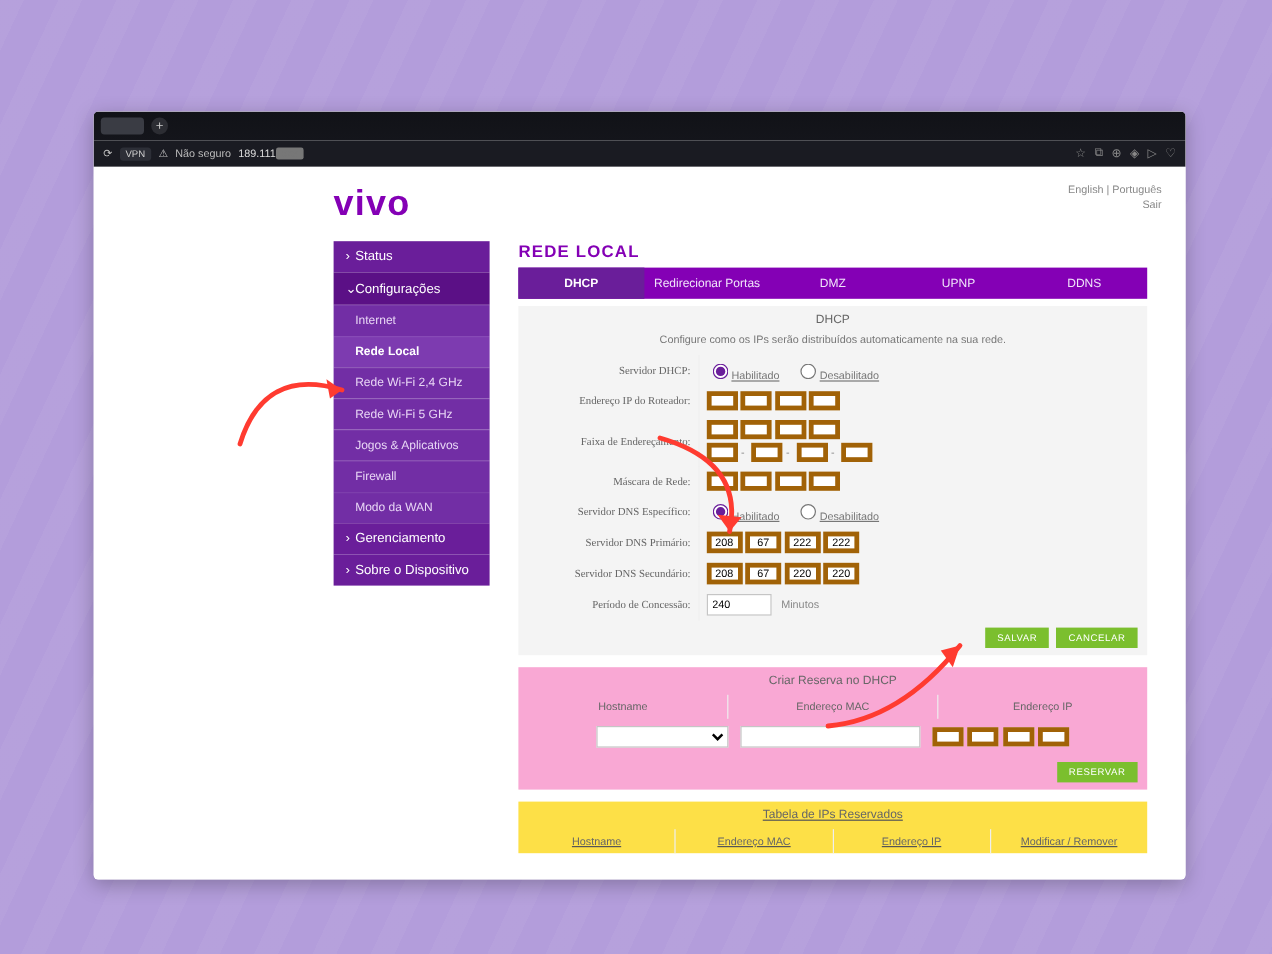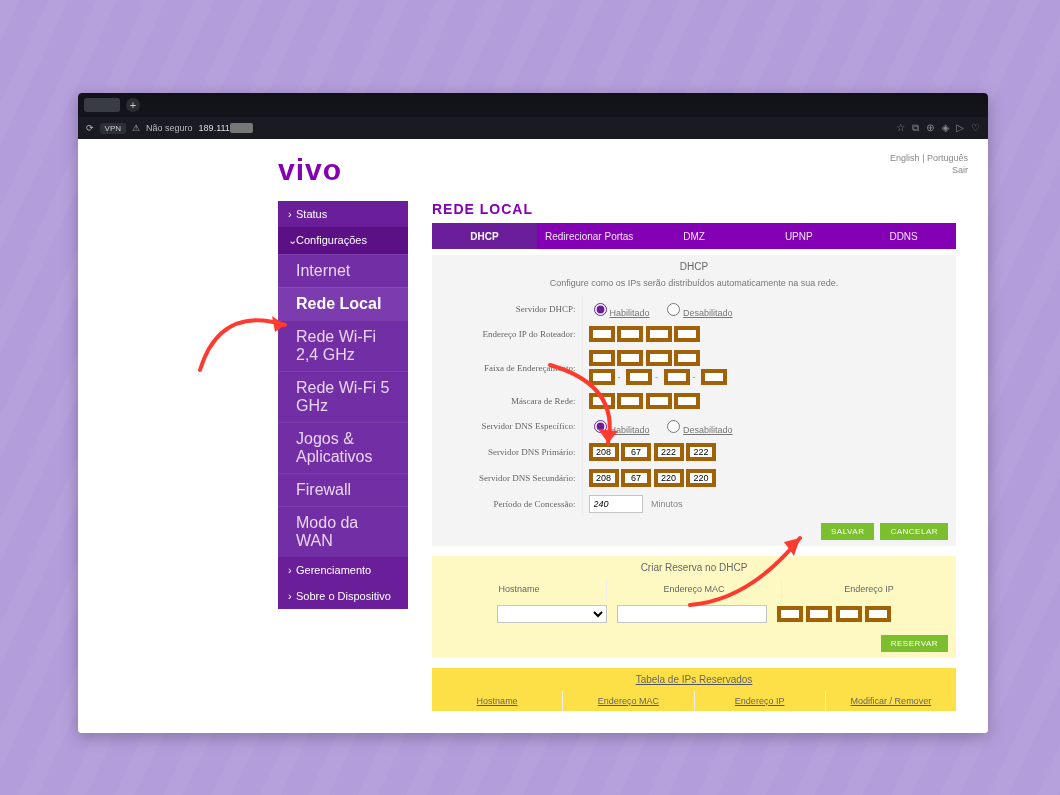--- a/index.html
+++ b/index.html
@@ -68,21 +68,21 @@
 
   .content { display:flex; padding: 6px 32px 0 200px; gap:24px; }
 
   
   .sidebar { width: 130px; background:#fff; }
   .sb-sec {
     background:#6a1e9a; color:#fff; padding:7px 10px; font-size:11px;
   }
   .sb-sec.open { background:#5b1086; }
   .sb-sub {
-    background:#722ea5; color:#e8d6f5; padding:7px 10px 7px 18px; font-size:16px;
+    background:#722ea5; color:#e8d6f5; padding:7px 10px 7px 18px; font-size:10px;
     border-top:1px solid rgba(255,255,255,0.08);
     cursor:pointer;
   }
   .sb-sub.active { background:#7d3bb0; color:#fff; font-weight:bold; }
   .chev { display:inline-block; width:8px; }
 
   
   .main { flex:1; }
   .page-title { color:#8400b5; font-size:14px; font-weight:bold; letter-spacing:1px; margin-bottom:6px; }
   .tabs { display:flex; background:#8400b5; height:26px; }
@@ -97,27 +97,27 @@
   table.form td { padding:4px 6px; vertical-align:middle; }
   table.form td.label { width:150px; text-align:right; color:#666; font-size:9px; border-right:1px solid #eee;font-family:Liberation Serif, serif;}
   .ip-box, .ip-box-sm {
     width:26px; height:16px; border:4px solid #a16207; background:#fff; font-size:9px; text-align:center;
     padding:0;
   }
   .ip-box { width:30px; height:18px; }
   .ip-dash { color:#888; padding:0 3px; }
   .radio { accent-color:#6a1e9a; margin-right:3px; }
   .radio-lbl { color:#777; font-size:9px; margin-right:10px; text-decoration:underline; }
-  .minutes-box { width:54px; height:18px; border:1px solid #c5c5c5; background:#fff; font-size:9px; text-align:left; padding:0 4px;font-style:italic;}
+  .minutes-box { width:54px; height:18px; border:1px solid #c5c5c5; background:#fff; font-size:9px; text-align:left; padding:0 4px;}
   .unit { color:#888; margin-left:6px; font-size:9px; }
 
   .btnrow { display:flex; justify-content:flex-end; gap:6px; padding:6px 8px; }
   .btn { background:#7bbf2e; color:#fff; font-size:8px; padding:4px 10px; border:none; letter-spacing:0.5px; cursor:pointer; }
 
-  .subpanel { background:#fef9c3; margin-top:10px; }
+  .subpanel { background:#f9a8d4; margin-top:10px; }
   .cols { display:flex; }
   .colh { flex:1; text-align:center; font-size:9px; color:#666; padding:5px 0; border-left:1px solid #eee;}
   .colh:first-child{border-left:none;}
   .inputrow { display:flex; gap:10px; padding:6px 8px; align-items:center; justify-content:center; }
   .sel { width:110px; height:18px; border:1px solid #c5c5c5; background:#fff; font-size:9px; }
   .mac { width:150px; height:18px; border:1px solid #c5c5c5; background:#fff; font-size:9px; }
 
   .subpanel2 { background:#fde047; margin-top:10px;text-decoration:underline; }
   .cols2 { display:flex; }
   .cols2 .colh { flex:1; }

